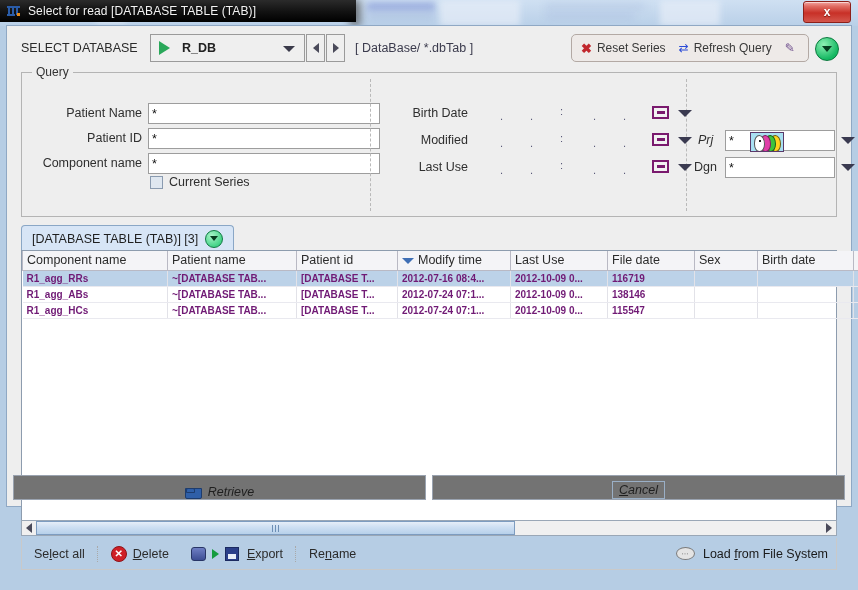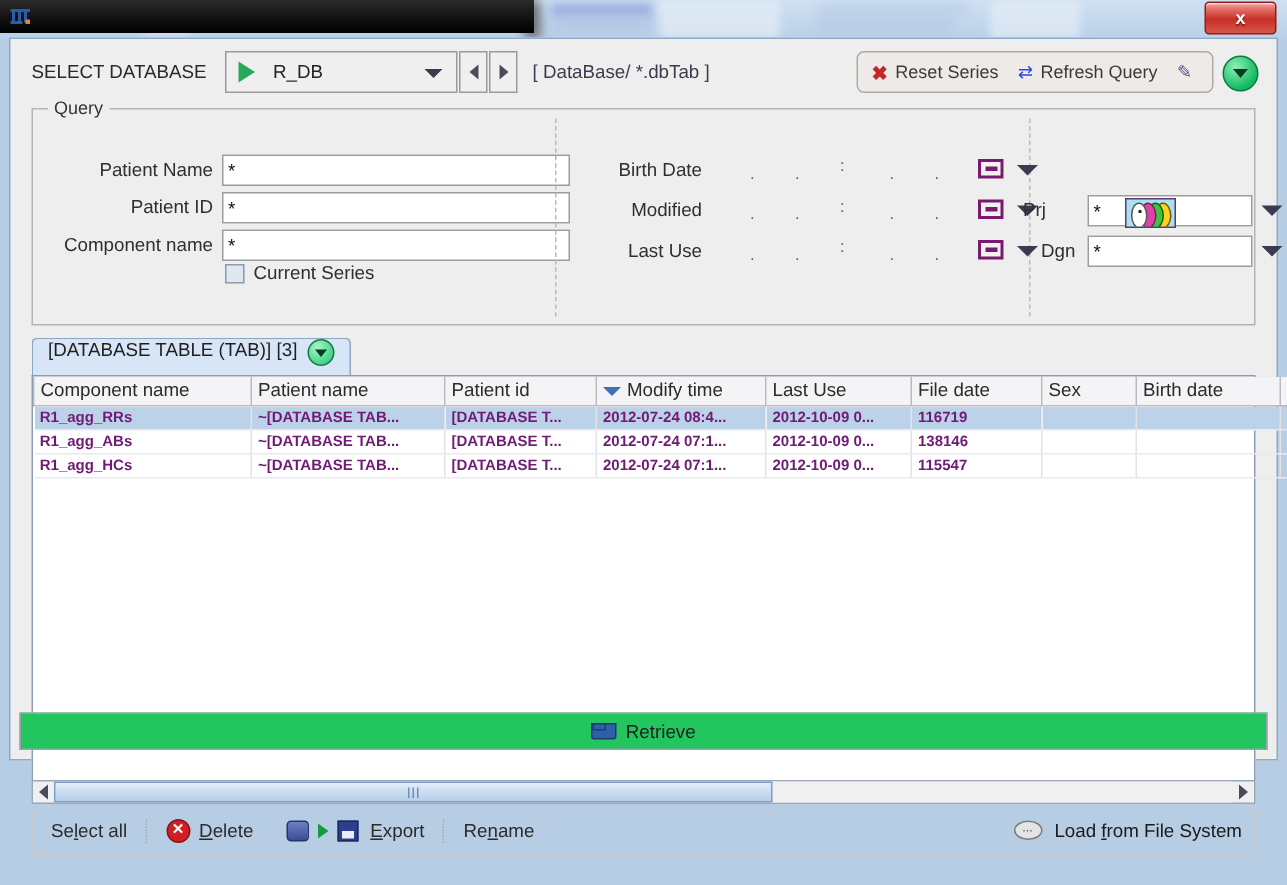--- a/index.html
+++ b/index.html
@@ -35,21 +35,21 @@
   .dialog{position:absolute;left:6px;top:25px;width:846px;height:482px;
     background:#eeeeee;border:1px solid #8fa8c4;box-sizing:border-box;}
 
   
   .selrow{position:absolute;left:6px;top:6px;right:6px;height:34px;}
   .sel-label{position:absolute;left:8px;top:9px;font-size:12.5px;color:#2a2a2a;}
   .combo{position:absolute;left:137px;top:2px;width:155px;height:28px;
     background:#efefef;border:1px solid #9a9a9a;box-sizing:border-box;display:flex;align-items:center;}
   .combo .play{margin-left:8px;width:0;height:0;border-left:11px solid #2aa85a;
     border-top:7px solid transparent;border-bottom:7px solid transparent;}
-  .combo .ctext{margin-left:12px;font-weight:normal;font-size:12.5px;color:#222;}
+  .combo .ctext{margin-left:12px;font-weight:bold;font-size:12.5px;color:#222;}
   .combo .carat{position:absolute;right:9px;top:11px;width:0;height:0;
     border-left:6px solid transparent;border-right:6px solid transparent;border-top:6px solid #3a3a4a;}
   .navbtn{position:absolute;top:2px;width:19px;height:28px;background:#efefef;
     border:1px solid #9a9a9a;box-sizing:border-box;display:flex;align-items:center;justify-content:center;}
   .navbtn.prev{left:293px;}
   .navbtn.next{left:313px;}
   .tri-l{width:0;height:0;border-right:6px solid #4a4a5a;border-top:5px solid transparent;border-bottom:5px solid transparent;}
   .tri-r{width:0;height:0;border-left:6px solid #4a4a5a;border-top:5px solid transparent;border-bottom:5px solid transparent;}
   .pathtext{position:absolute;left:342px;top:9px;font-size:12.5px;color:#3b3b4d;}
 
@@ -102,21 +102,21 @@
 
   .sidelab{position:absolute;font-size:12.5px;color:#2f2f2f;}
   .sideinput{position:absolute;height:21px;background:#fff;border:1px solid #9d9d9d;
     box-sizing:border-box;font-size:12.5px;color:#111;padding:1px 3px;outline:none;
     font-family:"Liberation Sans",sans-serif;}
 
   
   .tabstrip{position:absolute;left:14px;top:199px;right:14px;height:26px;}
   .tab{position:absolute;left:0;top:0;height:26px;padding:0 10px;
     background:#d7e5f6;border:1px solid #8aa7c6;border-bottom:none;
-    border-radius:4px 4px 0 0;display:flex;gap:7px;box-sizing:border-box;}
+    border-radius:4px 4px 0 0;display:flex;align-items:center;gap:7px;box-sizing:border-box;}
   .tab-label{font-size:12.5px;color:#1f1f1f;}
   .tabgreen{width:16px;height:16px;border-radius:50%;
     background:radial-gradient(circle at 35% 30%,#a8f5c8,#3fd184 75%);border:1px solid #0f7a42;
     display:flex;align-items:center;justify-content:center;}
   .tabgreen i{width:0;height:0;border-left:4px solid transparent;border-right:4px solid transparent;
     border-top:5px solid #063d1f;display:block;}
   .tabline{position:absolute;left:0;right:0;bottom:0;height:1px;background:#8aa7c6;}
 
   
   .tablewrap{position:absolute;left:14px;top:224px;right:14px;height:286px;
@@ -156,22 +156,22 @@
   .arrow-ico{width:0;height:0;border-left:7px solid #159c3f;border-top:5px solid transparent;border-bottom:5px solid transparent;}
   .flop-ico{width:12px;height:12px;background:#2b3f8a;border:1px solid #1b2a60;position:relative;}
   .flop-ico:after{content:"";position:absolute;left:2px;top:6px;width:8px;height:5px;background:#e8eef8;}
   .load-ico{width:17px;height:11px;border-radius:50%;background:#e4e4e4;border:1px solid #7b7b7b;
     display:flex;align-items:center;justify-content:center;color:#444;font-size:7px;letter-spacing:1px;}
   .loadwrap{margin-left:auto;margin-right:8px;display:flex;align-items:center;gap:8px;font-size:12.5px;}
   u.mn{text-decoration:underline;}
 
   
   .btnrow{position:absolute;left:6px;right:6px;bottom:6px;height:25px;display:flex;gap:6px;}
-  .bigbtn{flex:1 1 0;background:#22c55e;border:1px solid #9aa3b0;box-sizing:border-box;
-    display:flex;align-items:center;justify-content:center;gap:8px;font-size:12.5px;color:#1f1f1f;}
+  .bigbtn{flex:1 1 0;background:#737373;border:1px solid #9aa3b0;box-sizing:border-box;
+    display:flex;align-items:flex-end;justify-content:center;gap:8px;font-size:12.5px;color:#1f1f1f;font-style:italic;}
   .folder-ico{width:15px;height:11px;position:relative;}
   .folder-ico:before{content:"";position:absolute;left:0;bottom:0;width:15px;height:9px;
     background:#2f5fa8;border:1px solid #1d3c6e;border-radius:0 0 2px 2px;}
   .folder-ico:after{content:"";position:absolute;left:1px;top:0;width:7px;height:3px;
     background:#2f5fa8;border:1px solid #1d3c6e;border-radius:2px 2px 0 0;}
   .cancelbox{border:1px solid #9aafc6;padding:1px 6px;}
 </style>
 </head>
 <body>
 
@@ -188,20 +188,21 @@
     <div class="backdrop-blob3" style="left:96px;top:1px;width:30px;height:22px;"></div>
   </div>
 
   <div class="titlebar">
     <span class="title-icon">
       <svg width="16" height="14" viewBox="0 0 16 14">
         <path d="M1 3 H14 M3 3 V11 M7 3 V11 M11 3 V11 M1 11 H9" stroke="#2a5ca8" stroke-width="2" fill="none"></path>
         <rect x="11" y="9" width="3" height="3" fill="#e68a18"></rect>
       </svg>
     </span>
+    <span class="title-text">Select for read [DATABASE TABLE (TAB)]</span>
   </div>
   <div class="closebtn">
     <span>x</span>
   </div>
 
   <div class="dialog">
 
     <div class="selrow">
       <span class="sel-label">SELECT DATABASE</span>
 
@@ -289,21 +290,21 @@
         <span class="dtsep" style="left:152px;top:7px;">.</span>
         <span class="dtsep" style="left:182px;top:2px;">:</span>
         <span class="dtsep" style="left:215px;top:7px;">.</span>
         <span class="dtsep" style="left:245px;top:7px;">.</span>
         <span class="datebtn" style="left:274px;top:3px;">
             <i></i>
           </span>
         <span class="dcarat" style="left:300px;top:7px;"></span>
       </div>
 
-      <span class="sidelab" style="left:660px;top:60px;">Prj</span>
+      <span class="sidelab" style="left:676px;top:60px;font-style:italic;">Prj</span>
       <input class="sideinput" style="left: 703px; top: 57px; width: 110px;" value="*">
       <span class="dcarat" style="left:819px;top:64px;"></span>
 
       <span class="sidelab" style="left:672px;top:87px;">Dgn</span>
       <input class="sideinput" style="left: 703px; top: 84px; width: 110px;" value="*">
       <span class="dcarat" style="left:819px;top:91px;"></span>
     </div>
 
     <div class="facesicon">
       <span class="f1"></span>
@@ -348,21 +349,21 @@
             <th><span>Sex</span></th>
             <th><span>Birth date</span></th>
             <th></th>
           </tr>
         </thead>
         <tbody>
           <tr class="sel">
             <td>R1_agg_RRs</td>
             <td>~[DATABASE TAB...</td>
             <td>[DATABASE T...</td>
-            <td>2012-07-24 08:4...</td>
+            <td>2012-07-16 08:4...</td>
             <td>2012-10-09 0...</td>
             <td>116719</td>
             <td></td>
             <td></td>
             <td class="right">0.0</td>
           </tr>
           <tr>
             <td>R1_agg_ABs</td>
             <td>~[DATABASE TAB...</td>
             <td>[DATABASE T...</td>
@@ -427,16 +428,19 @@
         <span class="load-ico">⋯</span>
         <span><span>Load </span><u class="mn">f</u><span>rom File System</span></span>
       </span>
     </div>
 
     <div class="btnrow">
       <div class="bigbtn">
         <span class="folder-ico"></span>
         <span>Retrieve</span>
       </div>
+      <div class="bigbtn">
+        <span class="cancelbox"><span></span><u class="mn">C</u><span>ancel</span></span>
+      </div>
     </div>
 
   </div>
 </div>
 
 </body></html>

